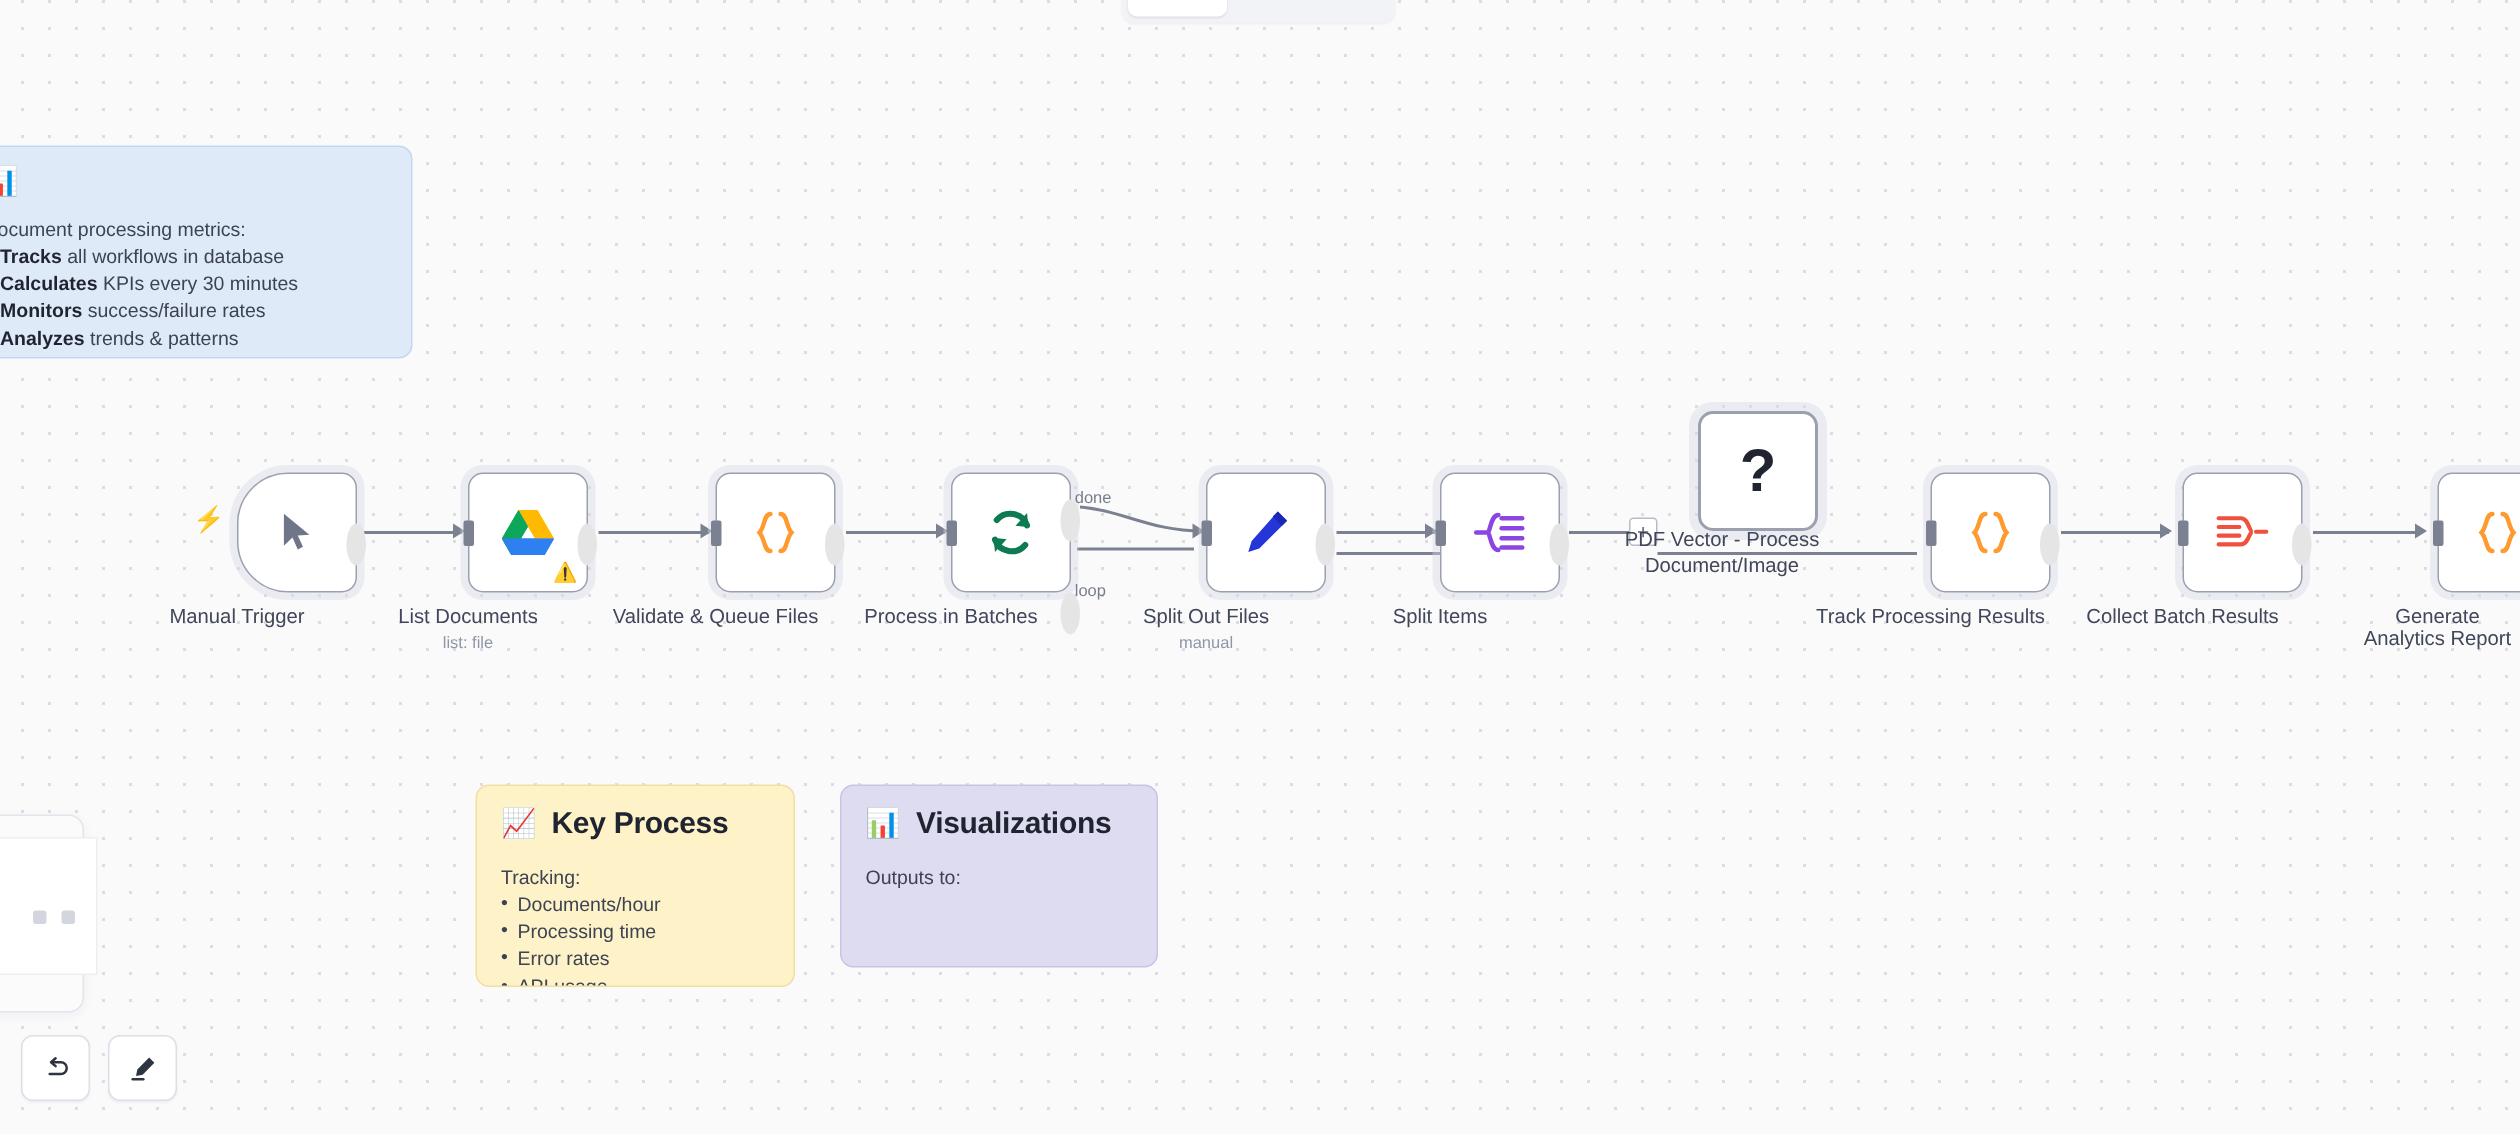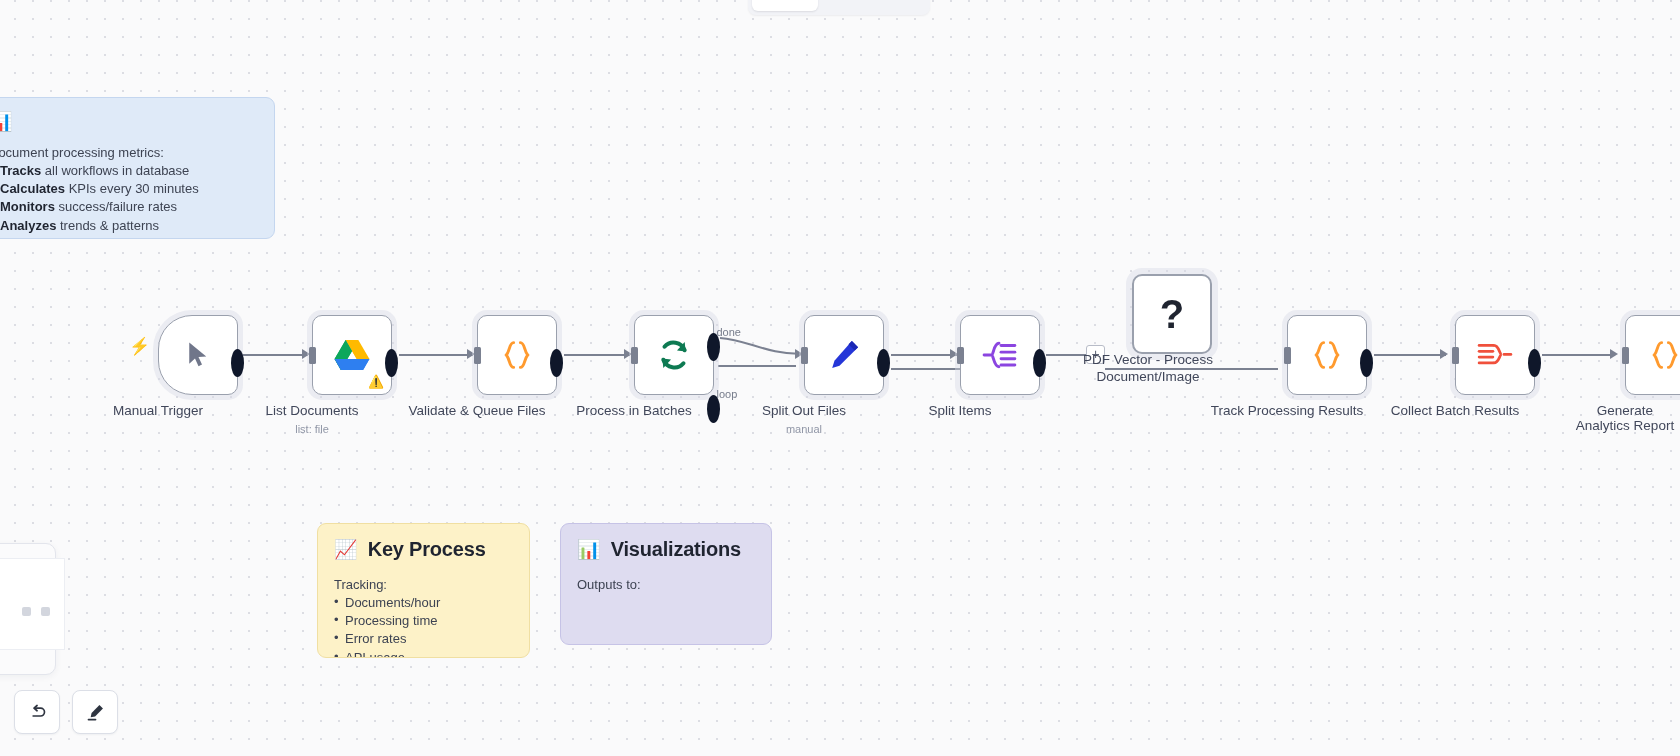--- a/index.html
+++ b/index.html
@@ -134,21 +134,21 @@
   .node-sub {
     position: absolute; top: 108px; left: 50%; transform: translateX(-50%);
     font-size: 11px; color: #9096a6; white-space: nowrap; text-align: center;
   }
   .node-wrap { position: absolute; }
   .node-wrap.placeholder-wrap .node-label { top: 78px; line-height: 1.25; font-size: 13.5px; }
 
   
   .port-out {
     position: absolute; width: 13px; height: 28px; border-radius: 50%;
-    background: #0f172a; right: -6.5px; top: 50%; margin-top: -6.5px;
+    background: #e5e5e5; right: -6.5px; top: 50%; margin-top: -6.5px;
   }
   .port-in {
     position: absolute; width: 7px; height: 17px; border-radius: 1.5px;
     background: #7b8191; left: -4px; top: 50%; margin-top: -8.5px;
   }
   .port-out.p1 { top: 30%; }
   .port-out.p2 { top: 70%; margin-top: 24px; }
   .port-tag {
     position: absolute; font-size: 11px; color: #777d8c; left: 10px; top: -7px; white-space: nowrap;
   }

